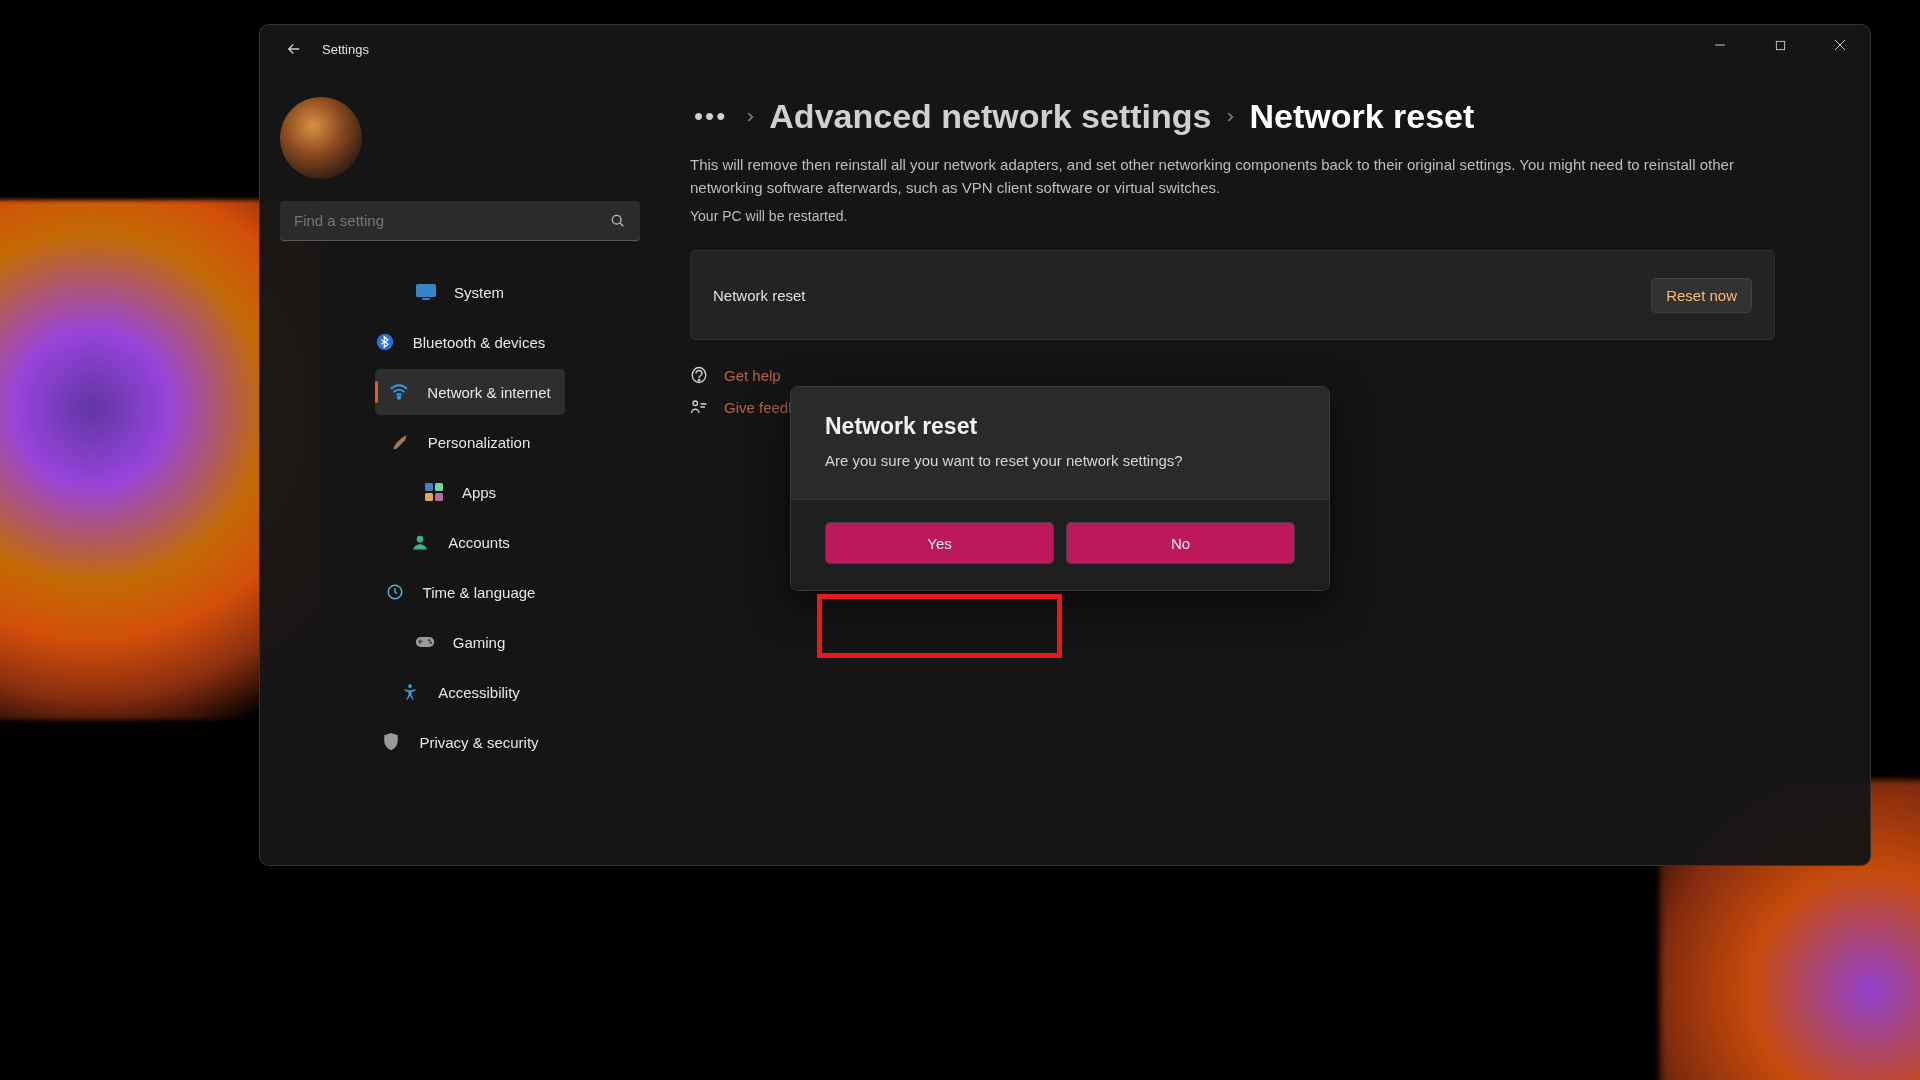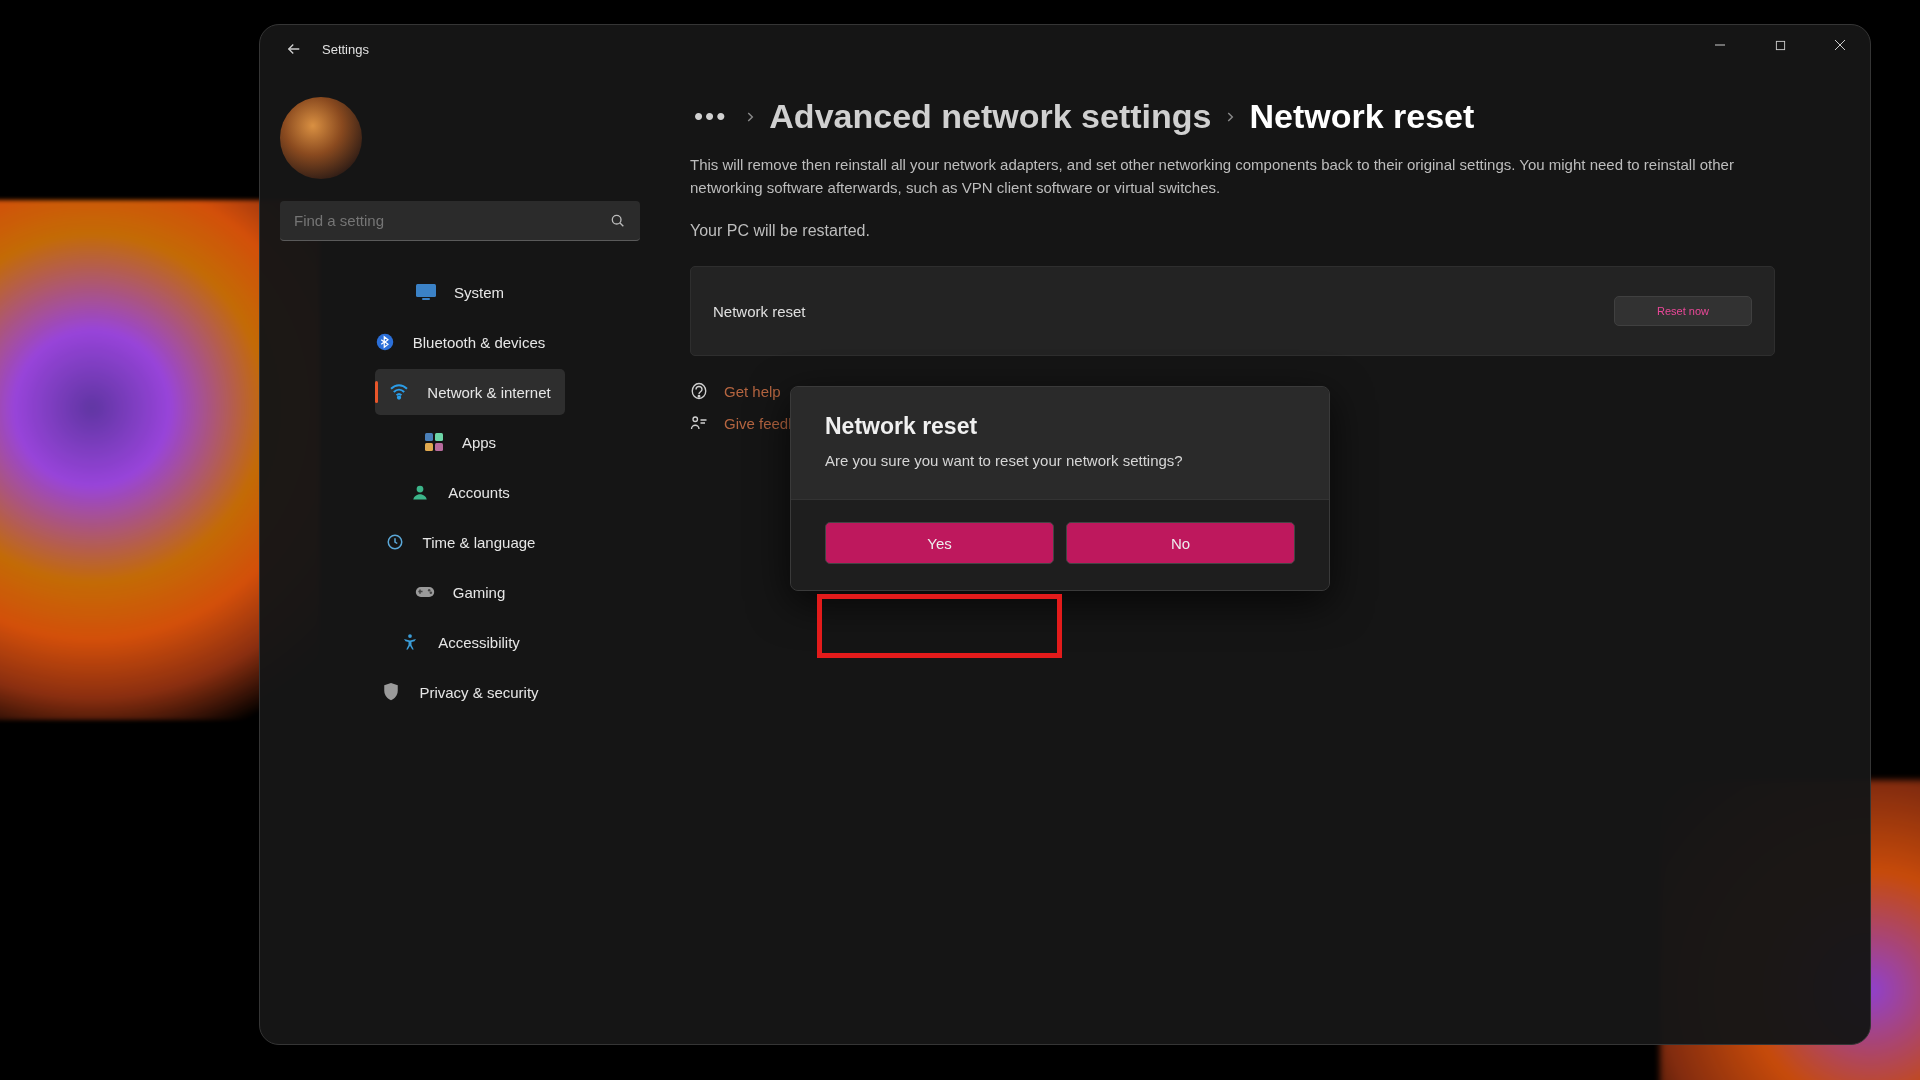--- a/index.html
+++ b/index.html
@@ -30,24 +30,24 @@
     background: radial-gradient(circle at 50% 50%, #a94cf2 0%, #ea580c 40%, #9a3412 70%, transparent 100%);
     filter: blur(3px);
     opacity: 0.85;
     z-index: 0;
   }
   .window {
     position: absolute;
     left: 259px;
     top: 24px;
     width: 1612px;
-    height: 1021px;
+    height: 842px;
     background: rgba(22,22,22,0.97);
     border: 1px solid #353535;
-    border-radius: 20px;
+    border-radius: 10px;
     z-index: 1;
     overflow: hidden;
   }
   .titlebar {
     height: 48px;
     display: flex;
     align-items: center;
     padding-left: 16px;
     position: relative;
   }
@@ -168,43 +168,43 @@
   }
   .desc {
     color: #bdbdbd;
     font-size: 15px;
     line-height: 1.5;
     margin-top: 18px;
     max-width: 1090px;
   }
   .desc2 {
     color: #bdbdbd;
-    font-size: 16px;
-    margin-top: 23px;
+    font-size: 14px;
+    margin-top: 9px;
   }
   .reset-card {
     margin-top: 26px;
     background: #232323;
     border: 1px solid #2e2e2e;
     border-radius: 5px;
     height: 90px;
     display: flex;
     align-items: center;
     justify-content: space-between;
     padding: 0 22px;
     max-width: 1085px;
   }
   .reset-card-label { color: #e0e0e0; font-size: 15px; }
   .reset-btn {
     background: #323232;
     border: 1px solid #404040;
-    color: #ec4899;
-    font-size: 11px;
+    color: #fdba74;
+    font-size: 15px;
     border-radius: 5px;
-    padding: 8px 42px;
+    padding: 8px 14px;
   }
   .links { margin-top: 26px; display: flex; flex-direction: column; gap: 14px; }
   .link {
     display: flex;
     align-items: center;
     gap: 14px;
     color: #b56540;
     font-size: 15px;
   }
   .link-icon { color: #d0d0d0; width: 20px; }
@@ -329,20 +329,29 @@
         <div class="nav-item active">
           <span class="nav-icon">
               <svg width="20" height="16" viewBox="0 0 24 20" fill="none" stroke="#2b9de8" stroke-width="2.4">
                 <path d="M2 6c6-6 14-6 20 0"></path>
                 <path d="M5.5 10c4-4 9-4 13 0"></path>
                 <path d="M9 14c2-2 4-2 6 0"></path>
                 <circle cx="12" cy="17" r="1.5" fill="#2b9de8"></circle>
               </svg>
             </span>
           <span>Network &amp; internet</span>
+        </div>
+        <div class="nav-item">
+          <span class="nav-icon">
+              <svg width="20" height="20" viewBox="0 0 24 24">
+                <path d="M4 20c2-6 10-14 16-16l-2 6-10 10c-2 1-4 0-4 0z" fill="#9a7b5a"></path>
+                <path d="M18 4l2 2" stroke="#333" stroke-width="1"></path>
+              </svg>
+            </span>
+          <span>Personalization</span>
         </div>
         <div class="nav-item">
           <span class="nav-icon">
               <svg width="18" height="18" viewBox="0 0 18 18">
                 <rect x="0" y="0" width="8" height="8" rx="1.5" fill="#4a7fb8"></rect>
                 <rect x="10" y="0" width="8" height="8" rx="1.5" fill="#6dd5a7"></rect>
                 <rect x="0" y="10" width="8" height="8" rx="1.5" fill="#e0a94f"></rect>
                 <rect x="10" y="10" width="8" height="8" rx="1.5" fill="#b86b9e"></rect>
               </svg>
             </span>

